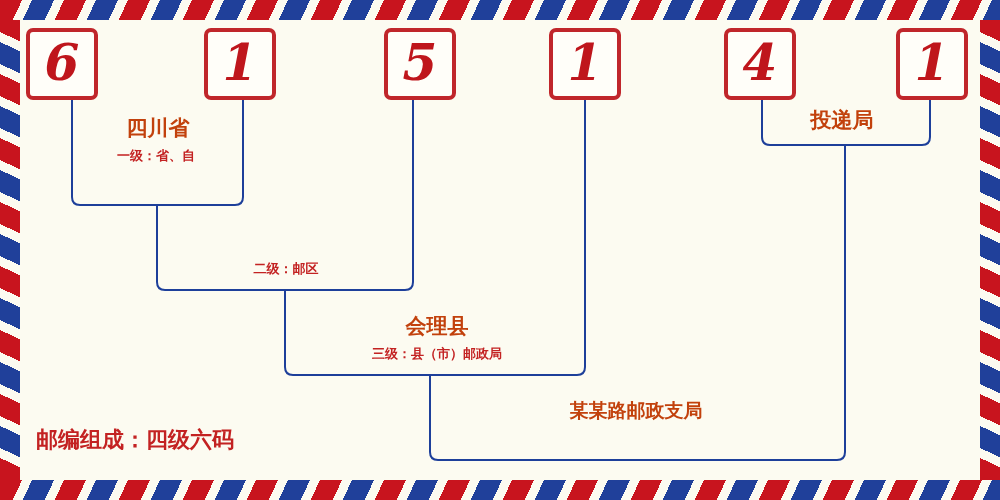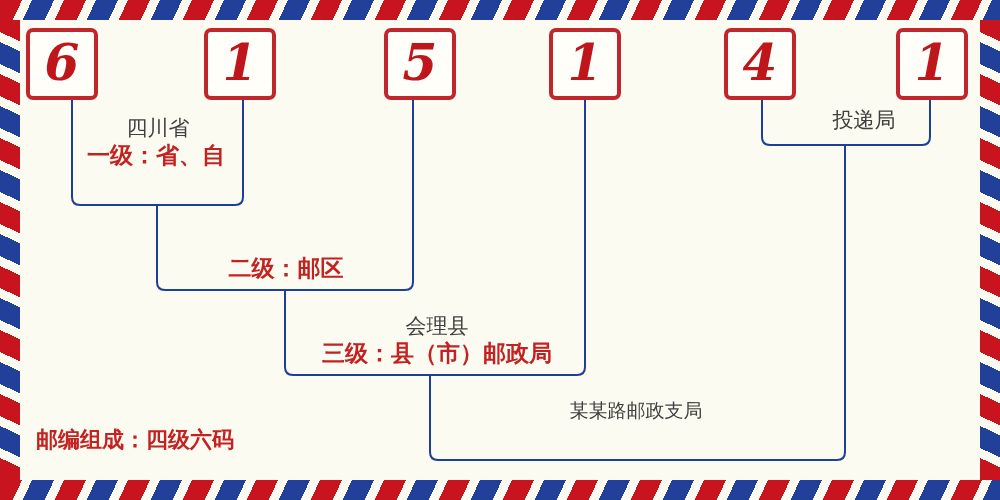--- a/index.html
+++ b/index.html
@@ -46,24 +46,24 @@
     line-height:62px;
     font-family:"DejaVu Serif","Liberation Serif",serif;
     font-style:italic;
     font-weight:bold;
     font-size:50px;
     color:#bf161c;
   }
   
   .lbl{position:absolute;z-index:4;white-space:nowrap;transform:translateX(-50%);}
   .region{
-    color:#404040;font-weight:normal;font-size:21px;
+    color:#c2410c;font-weight:bold;font-size:21px;
   }
   .desc{
-    color:#c32222;font-weight:bold;font-size:23px;text-align:center;line-height:23px;
+    color:#c32222;font-weight:bold;font-size:13px;text-align:center;line-height:23px;
   }
   .small-region{font-size:19px;}
   .footer-note{
     position:absolute;left:36px;top:425px;z-index:4;
     color:#c32222;font-weight:bold;font-size:22px;white-space:nowrap;
   }
 </style>
 </head>
 <body>
 
@@ -106,17 +106,17 @@
     <div>一级：省、自</div>
   </div>
 
   <div class="lbl desc" style="left:286px;top:257px">二级：邮区</div>
 
   <div class="lbl region" style="left:437px;top:312px">会理县</div>
   <div class="lbl region small-region" style="left:636px;top:398px">某某路邮政支局</div>
 
   <div class="lbl desc" style="left:437px;top:342px">三级：县（市）邮政局</div>
 
-  <div class="lbl region" style="left:864px;top:106px">投递局</div>
+  <div class="lbl region" style="left:842px;top:106px">投递局</div>
 
   <div class="footer-note">邮编组成：四级六码</div>
 
 </div>
 
 </body></html>

